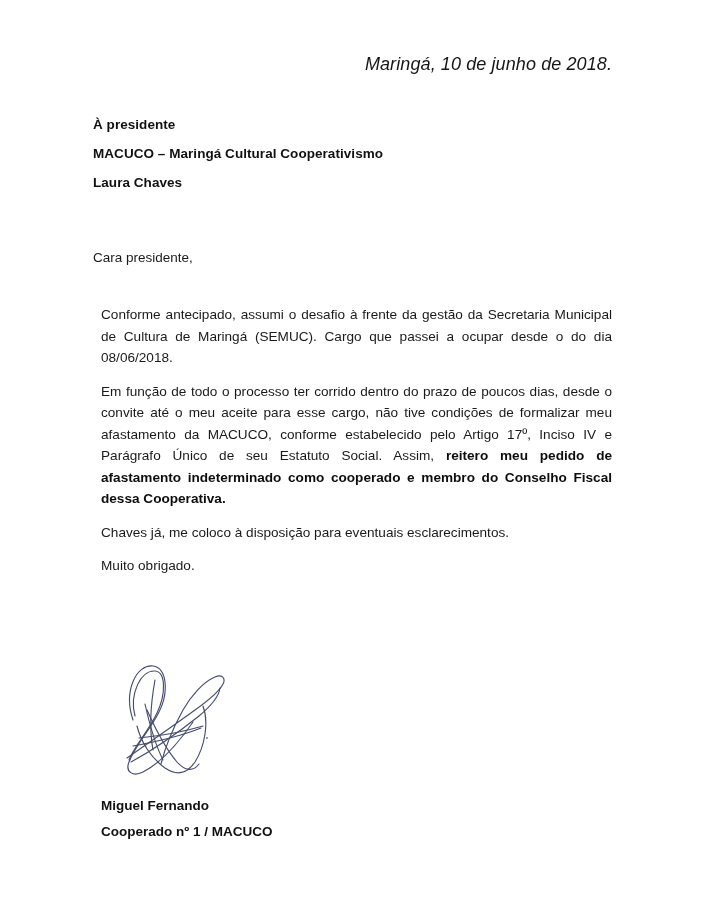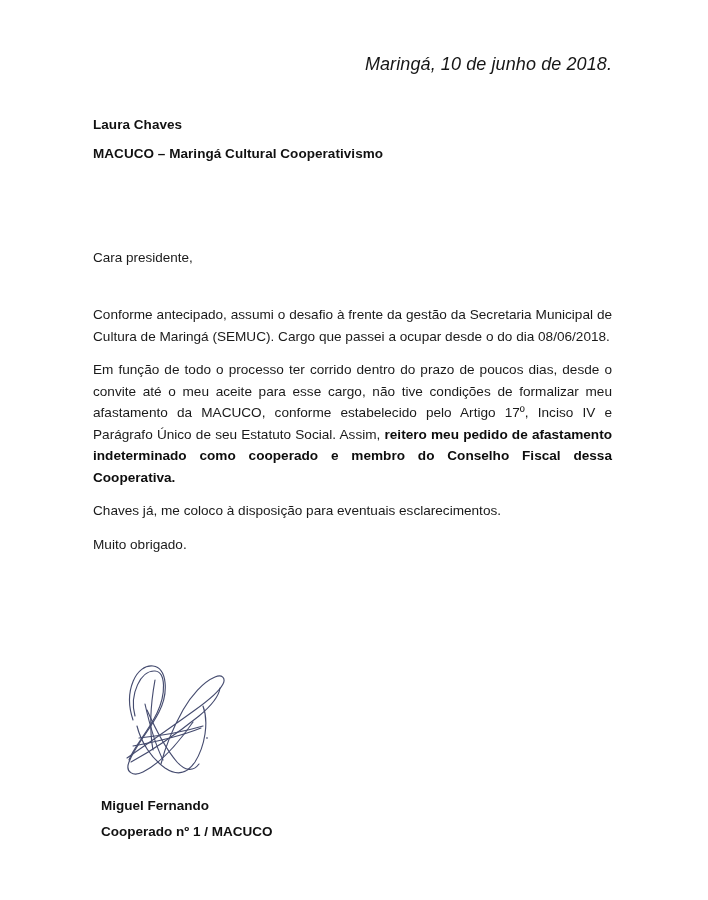--- a/index.html
+++ b/index.html
@@ -73,21 +73,21 @@
     position: absolute;
     left: 0;
     top: 304px;
     width: 519px;
   }
   .para {
     font-size: 13.6px;
     line-height: 21.5px;
     text-align: justify;
     text-justify: inter-word;
-    margin: 0 0 12px 0;
+    margin: 0 0 12px 8px;
     color: #1a1a1a;
     hyphens: none;
   }
   .para:last-child { margin-bottom: 0; }
   .para.nojust { text-align: left; }
   .para b { font-weight: bold; color: #0d0d0d; }
 
   
   .signature-area {
     position: absolute;
@@ -118,22 +118,23 @@
 </style>
 </head>
 <body>
 
 <div class="page">
   <div class="content">
 
     <div class="date-line">Maringá, 10 de junho de 2018.</div>
 
     <div class="addressee">
+      <div>À presidente</div>
+      <div>MACUCO – Maringá Cultural Cooperativismo</div>
       <div>Laura Chaves</div>
-      <div>MACUCO – Maringá Cultural Cooperativismo</div>
     </div>
 
     <div class="salutation">Cara presidente,</div>
 
     <div class="body-block">
       <p class="para">Conforme antecipado, assumi o desafio à frente da gestão da Secretaria Municipal de Cultura de Maringá (SEMUC). Cargo que passei a ocupar desde o do dia 08/06/2018.</p>
 
       <p class="para"><span>Em função de todo o processo ter corrido dentro do prazo de poucos dias, desde o convite até o meu aceite para esse cargo, não tive condições de formalizar meu afastamento da MACUCO, conforme estabelecido pelo Artigo 17º, Inciso IV e Parágrafo Único de seu Estatuto Social. Assim, </span><b>reitero meu pedido de afastamento indeterminado como cooperado e membro do Conselho Fiscal dessa Cooperativa.</b></p>
 
 

